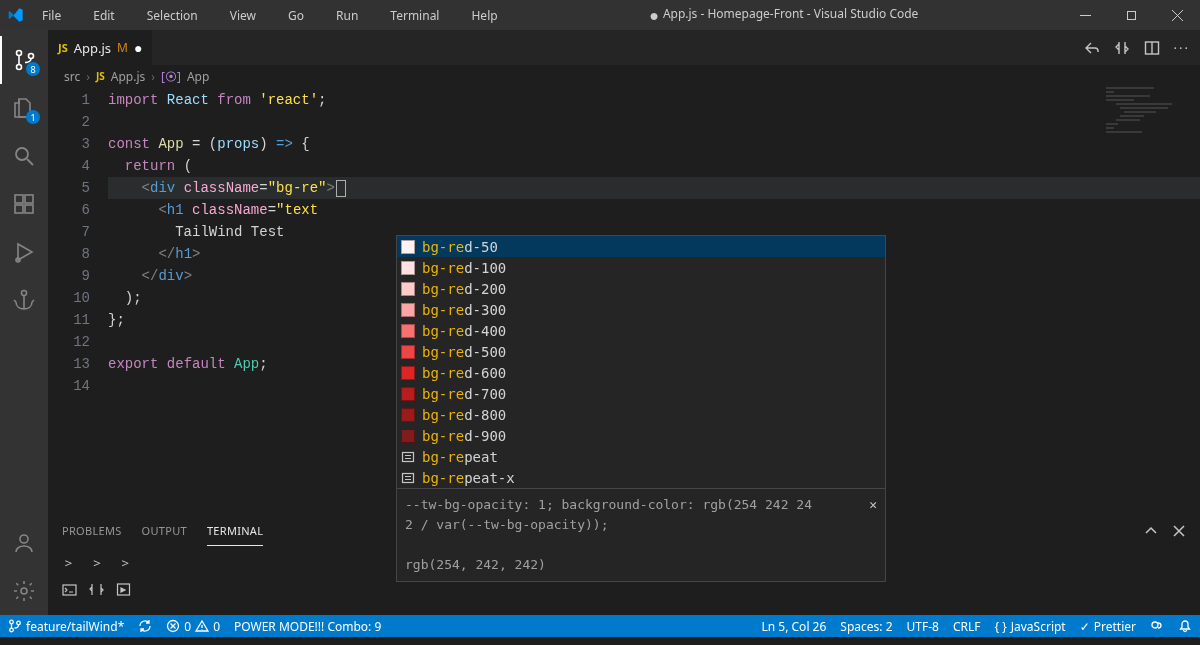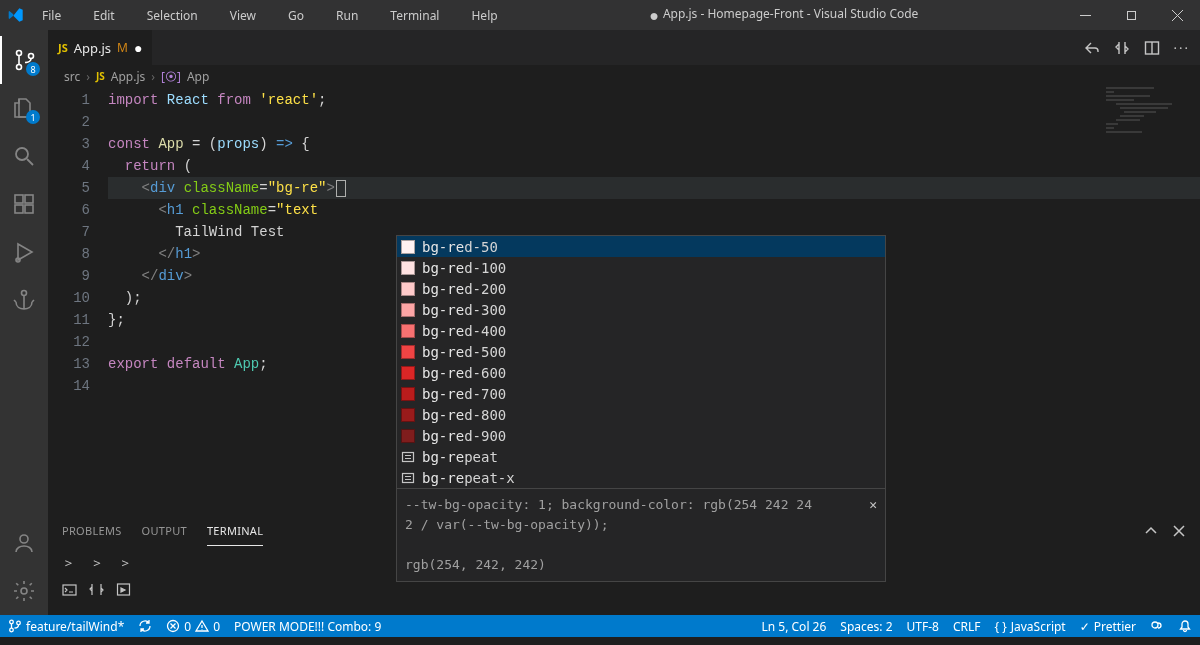--- a/index.html
+++ b/index.html
@@ -52,38 +52,38 @@
 .breadcrumbs .chev { color: #666; }
 
 .code { font-family: Consolas, "Courier New", monospace; font-size: 14px; line-height: 22px; display: flex; padding-top: 2px; }
 .gutter { width: 60px; text-align: right; color: #6e7681; padding-right: 18px; }
 .gutter div { height: 22px; }
 .lines { flex: 1; }
 .lines .line { height: 22px; white-space: pre; color: #d4d4d4; }
 .line.current { background: #2a2d2e; }
 .line .cursor-box { border: 1px solid #aeafad; display: inline-block; height: 17px; vertical-align: middle; margin-left: 1px; }
 .kw { color: #c586c0; } .var { color: #9cdcfe; } .fn { color: #dcdcaa; } .str { color: #fde047; }
-.tag { color: #808080; } .comp { color: #4ec9b0; } .attr { color: #84cc16; } .ent { color: #569cd6; }
+.tag { color: #808080; } .comp { color: #4ec9b0; } .attr { color: #f9a8d4; } .ent { color: #569cd6; }
 .op { color: #d4d4d4; }
 
 .minimap { position: absolute; top: 57px; right: 14px; width: 80px; height: 60px; opacity: 0.5; }
 .minimap div { height: 2px; margin-bottom: 2px; background: #555; }
 
 .suggest {
   position: absolute; left: 348px; top: 205px; width: 490px;
   background: #252526; border: 1px solid #454545;
   font-family: Consolas, monospace; font-size: 14px;
   z-index: 10;
 }
 .suggest-item { height: 21px; display: flex; align-items: center; padding: 0 4px; gap: 7px; }
 .suggest-item.selected { background: #04395e; }
 .swatch { width: 14px; height: 14px; border: 1px solid #00000055; flex-shrink: 0; }
 .enum-icon { width: 14px; height: 14px; display: flex; align-items: center; justify-content: center; color: #c5c5c5; }
 .enum-icon svg { width: 14px; height: 14px; }
-.suggest-label .match { color: #e5e5e5; }
+.suggest-label .match { color: #eab308; }
 .suggest-label { color: #d4d4d4; }
 .suggest-detail { padding: 6px 8px; border-top: 1px solid #454545; color: #a0a0a0; font-size: 13px; line-height: 20px; position: relative; }
 .suggest-detail .close { position: absolute; right: 8px; top: 6px; color: #c5c5c5; }
 
 .panel { border-top: 1px solid #1e1e1e; background: #1e1e1e; }
 .panel-tabs { height: 33px; display: flex; align-items: center; padding: 0 14px; gap: 20px; font-size: 11px; letter-spacing: 0.3px; }
 .panel-tabs .ptab { color: #969696; padding: 7px 0; }
 .panel-tabs .ptab.active { color: #e7e7e7; border-bottom: 1px solid #e7e7e7; }
 .panel-tabs .pactions { margin-left: auto; display: flex; gap: 14px; color: #c5c5c5; }
 .panel-tabs .pactions svg { width: 14px; height: 14px; }

